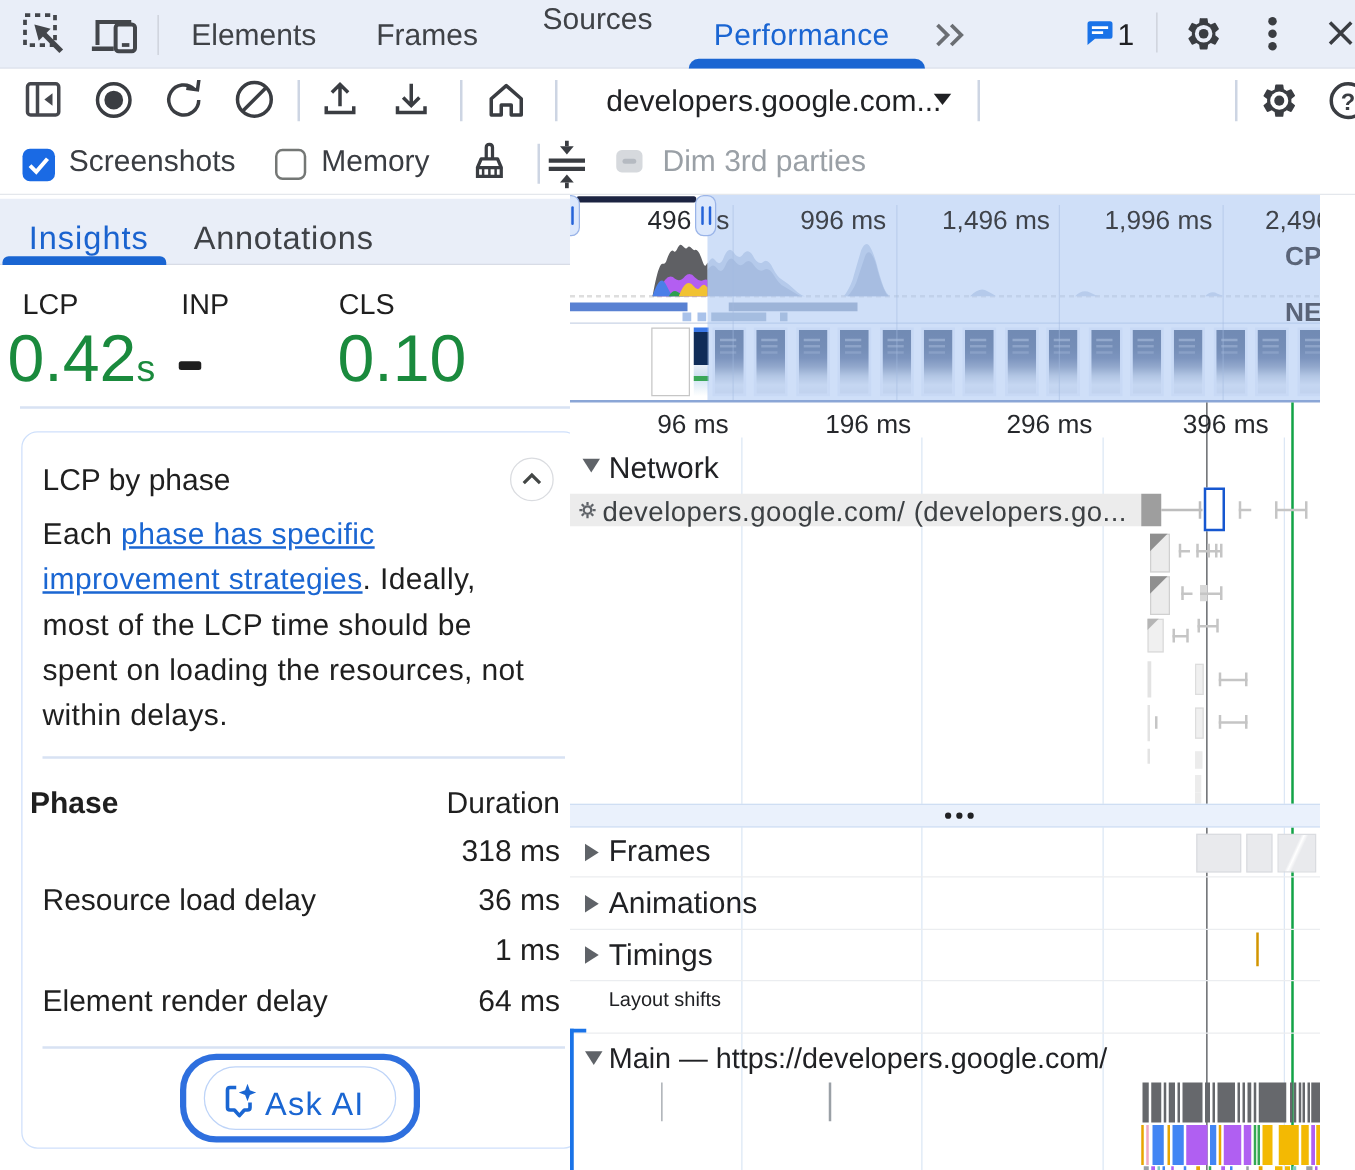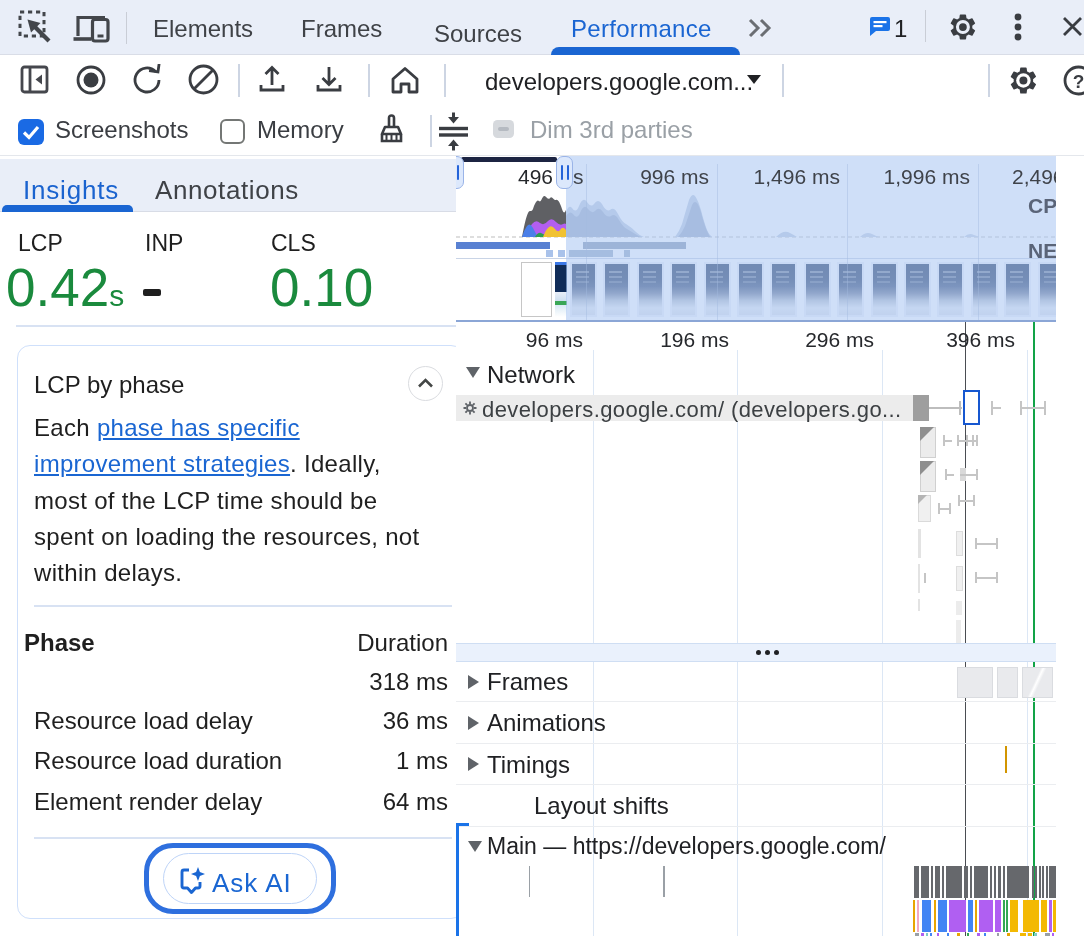--- a/index.html
+++ b/index.html
@@ -25,21 +25,21 @@
 
   <svg class="abs" style="left:72px;top:10px;" width="40" height="34" viewBox="0 0 40 34">
     <path d="M6 26 L6 7.5 L33 7.5" fill="none" stroke="#43464b" stroke-width="3.2"></path>
     <path d="M1.5 29 L19 29" stroke="#43464b" stroke-width="3.6"></path>
     <rect x="20.5" y="9.5" width="15.5" height="21.5" rx="2.5" fill="none" stroke="#43464b" stroke-width="3.2"></rect>
     <rect x="25.5" y="24.5" width="6" height="3" fill="#43464b"></rect>
   </svg>
   <div class="abs" style="left:126px;top:12px;width:1px;height:32px;background:#c9cdd6;"></div>
   <div class="abs" style="left:153px;top:15px;font-size:24px;color:#3f4247;">Elements</div>
   <div class="abs" style="left:301px;top:15px;font-size:24px;color:#3f4247;">Frames</div>
-  <div class="abs" style="left:434px;top:20px;font-size:24px;color:#3f4247;">Sources</div>
+  <div class="abs" style="left:434px;top:2px;font-size:24px;color:#3f4247;">Sources</div>
   <div class="abs" style="left:571px;top:15px;font-size:24px;letter-spacing:0.3px;color:#1a65d2;font-weight:500;">Performance</div>
   <div class="abs" style="left:551px;top:47px;width:189px;height:8px;background:#1a65d2;border-radius:8px 8px 0 0;"></div>
 
   <svg class="abs" style="left:746px;top:16px;" width="30" height="24" viewBox="0 0 30 24">
     <path d="M4 4 L12 12 L4 20 M15 4 L23 12 L15 20" fill="none" stroke="#6b6e73" stroke-width="3"></path>
   </svg>
 
   <svg class="abs" style="left:868px;top:15px;" width="24" height="24" viewBox="0 0 24 24">
     <path d="M2 4 Q2 2 4 2 L20 2 Q22 2 22 4 L22 14 Q22 16 20 16 L8 16 L2 21 Z" fill="#1a73e8"></path>
     <rect x="5.5" y="6" width="13" height="2.2" fill="#fff"></rect>
@@ -179,21 +179,20 @@
 
     <div class="abs" style="left:16px;top:64px;width:440px;font-size:24px;letter-spacing:0.3px;line-height:36.3px;color:#1f1f1f;">Each <span style="color:#1a66d2;text-decoration:underline;">phase has specific<br>improvement strategies</span>. Ideally,<br>most of the LCP time should be<br>spent on loading the resources, not<br>within delays.</div>
 
     <div class="abs" style="left:16px;top:259px;width:418px;height:1.5px;background:#d8e2f3;"></div>
 
     <div class="abs" style="left:6px;top:283px;font-size:24px;font-weight:700;color:#1f1f1f;">Phase</div>
     <div class="abs" style="left:0;top:283px;width:430px;text-align:right;font-size:24px;font-weight:400;color:#1f1f1f;">Duration</div>
     <div class="abs" style="left:0;top:322px;width:430px;text-align:right;font-size:24px;color:#1f1f1f;">318 ms</div>
     <div class="abs" style="left:16px;top:361px;font-size:24px;color:#1f1f1f;">Resource load delay</div>
     <div class="abs" style="left:0;top:361px;width:430px;text-align:right;font-size:24px;color:#1f1f1f;">36 ms</div>
-    <div class="abs" style="left:16px;top:401px;font-size:24px;color:#1f1f1f;">Resource load duration</div>
     <div class="abs" style="left:0;top:401px;width:430px;text-align:right;font-size:24px;color:#1f1f1f;">1 ms</div>
     <div class="abs" style="left:16px;top:442px;font-size:24px;color:#1f1f1f;">Element render delay</div>
     <div class="abs" style="left:0;top:442px;width:430px;text-align:right;font-size:24px;color:#1f1f1f;">64 ms</div>
 
     <div class="abs" style="left:16px;top:491px;width:418px;height:1.5px;background:#d8e2f3;"></div>
 
     <div class="abs" style="left:126px;top:497px;width:192px;height:71px;border:5.5px solid #2e6fde;border-radius:29px;box-sizing:border-box;"></div>
     <div class="abs" style="left:145px;top:507px;width:154px;height:51px;border:1.5px solid #bed4f8;border-radius:26px;box-sizing:border-box;background:#fff;"></div>
     <svg class="abs" style="left:159px;top:519px;" width="30" height="30" viewBox="0 0 30 30">
       <path d="M12 5 L7 5 Q5 5 5 7 L5 21 Q5 23 7 23 L10.5 23 L14.5 27.5 L18.5 23 L21 23 Q23 23 23 21 L23 17" fill="none" stroke="#1a66d2" stroke-width="2.9" stroke-linejoin="round"></path>
@@ -383,21 +382,21 @@
   <div class="abs" style="left:566px;top:511px;width:31px;height:31px;background:linear-gradient(115deg,#e9eaed 0%,#e9eaed 42%,#ffffff 48%,#e9eaed 56%,#e9eaed 100%);border:1px solid #dadce0;box-sizing:border-box;"></div>
 
   <div class="abs" style="left:12px;top:519px;width:0;height:0;border-top:7px solid transparent;border-bottom:7px solid transparent;border-left:11px solid #5f6368;"></div>
   <div class="abs" style="left:31px;top:512px;font-size:24px;color:#202124;">Frames</div>
   <div class="abs" style="left:12px;top:560px;width:0;height:0;border-top:7px solid transparent;border-bottom:7px solid transparent;border-left:11px solid #5f6368;"></div>
   <div class="abs" style="left:31px;top:553px;font-size:24px;color:#202124;">Animations</div>
   <div class="abs" style="left:12px;top:601px;width:0;height:0;border-top:7px solid transparent;border-bottom:7px solid transparent;border-left:11px solid #5f6368;"></div>
   <div class="abs" style="left:31px;top:595px;font-size:24px;color:#202124;">Timings</div>
 
   <div class="abs" style="left:548.5px;top:590px;width:2.5px;height:27px;background:#d29500;"></div>
-  <div class="abs" style="left:31px;top:636px;font-size:24px;color:#202124;margin-left:47px;">Layout shifts</div>
+  <div class="abs" style="left:31px;top:636px;font-size:16px;color:#202124;">Layout shifts</div>
 
   <div class="abs" style="left:0;top:667px;width:2.5px;height:113px;background:#1a73e8;"></div>
   <div class="abs" style="left:0;top:667px;width:13px;height:2.5px;background:#1a73e8;"></div>
   <div class="abs" style="left:12px;top:685px;width:0;height:0;border-left:7px solid transparent;border-right:7px solid transparent;border-top:11px solid #5f6368;"></div>
   <div class="abs" style="left:31px;top:677px;font-size:23px;color:#202124;">Main — https://developers.google.com/</div>
 
   <div class="abs" style="left:72.5px;top:710px;width:1.5px;height:31px;background:#9aa0a6;"></div>
   <div class="abs" style="left:207px;top:710px;width:1.5px;height:31px;background:#9aa0a6;"></div>
 
   <div id="barsGray">

